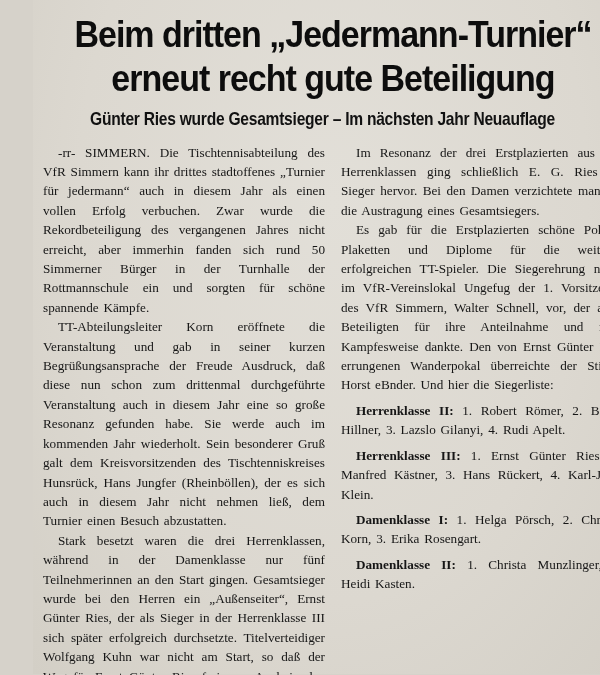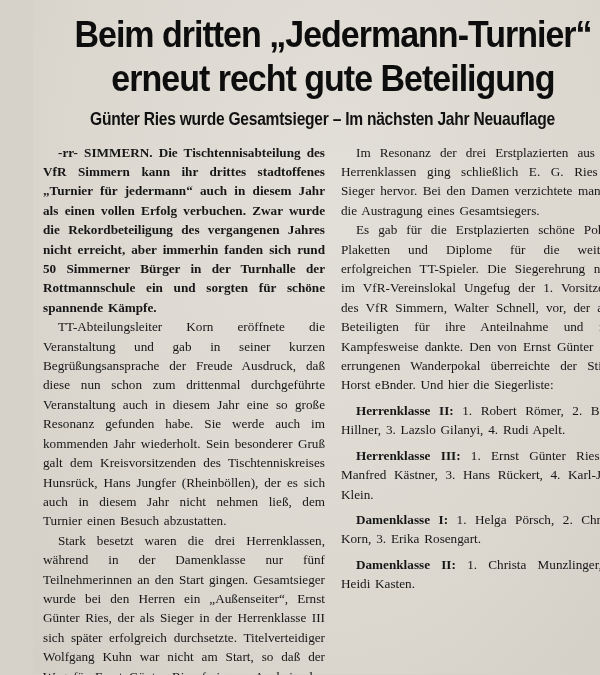--- a/index.html
+++ b/index.html
@@ -57,21 +57,21 @@
   }
   .col {
     flex: 1 1 0;
     font-size: 13.2px;
     line-height: 1.47;
     text-align: justify;
     word-spacing: 1.5px;
   }
   .col p { margin: 0; }
   .indent { text-indent: 15px; }
-  .lead { font-weight: 700; }
+  .lead { font-weight: 400; }
   .winner { margin-top: 6px !important; }
   .winner-label { font-weight: 700; }
 </style>
 </head>
 <body>
 
 <div class="page">
 
   <h1 class="headline"><span>Beim dritten „Jedermann-Turnier“</span><br><span>erneut recht gute Beteiligung</span></h1>
 

